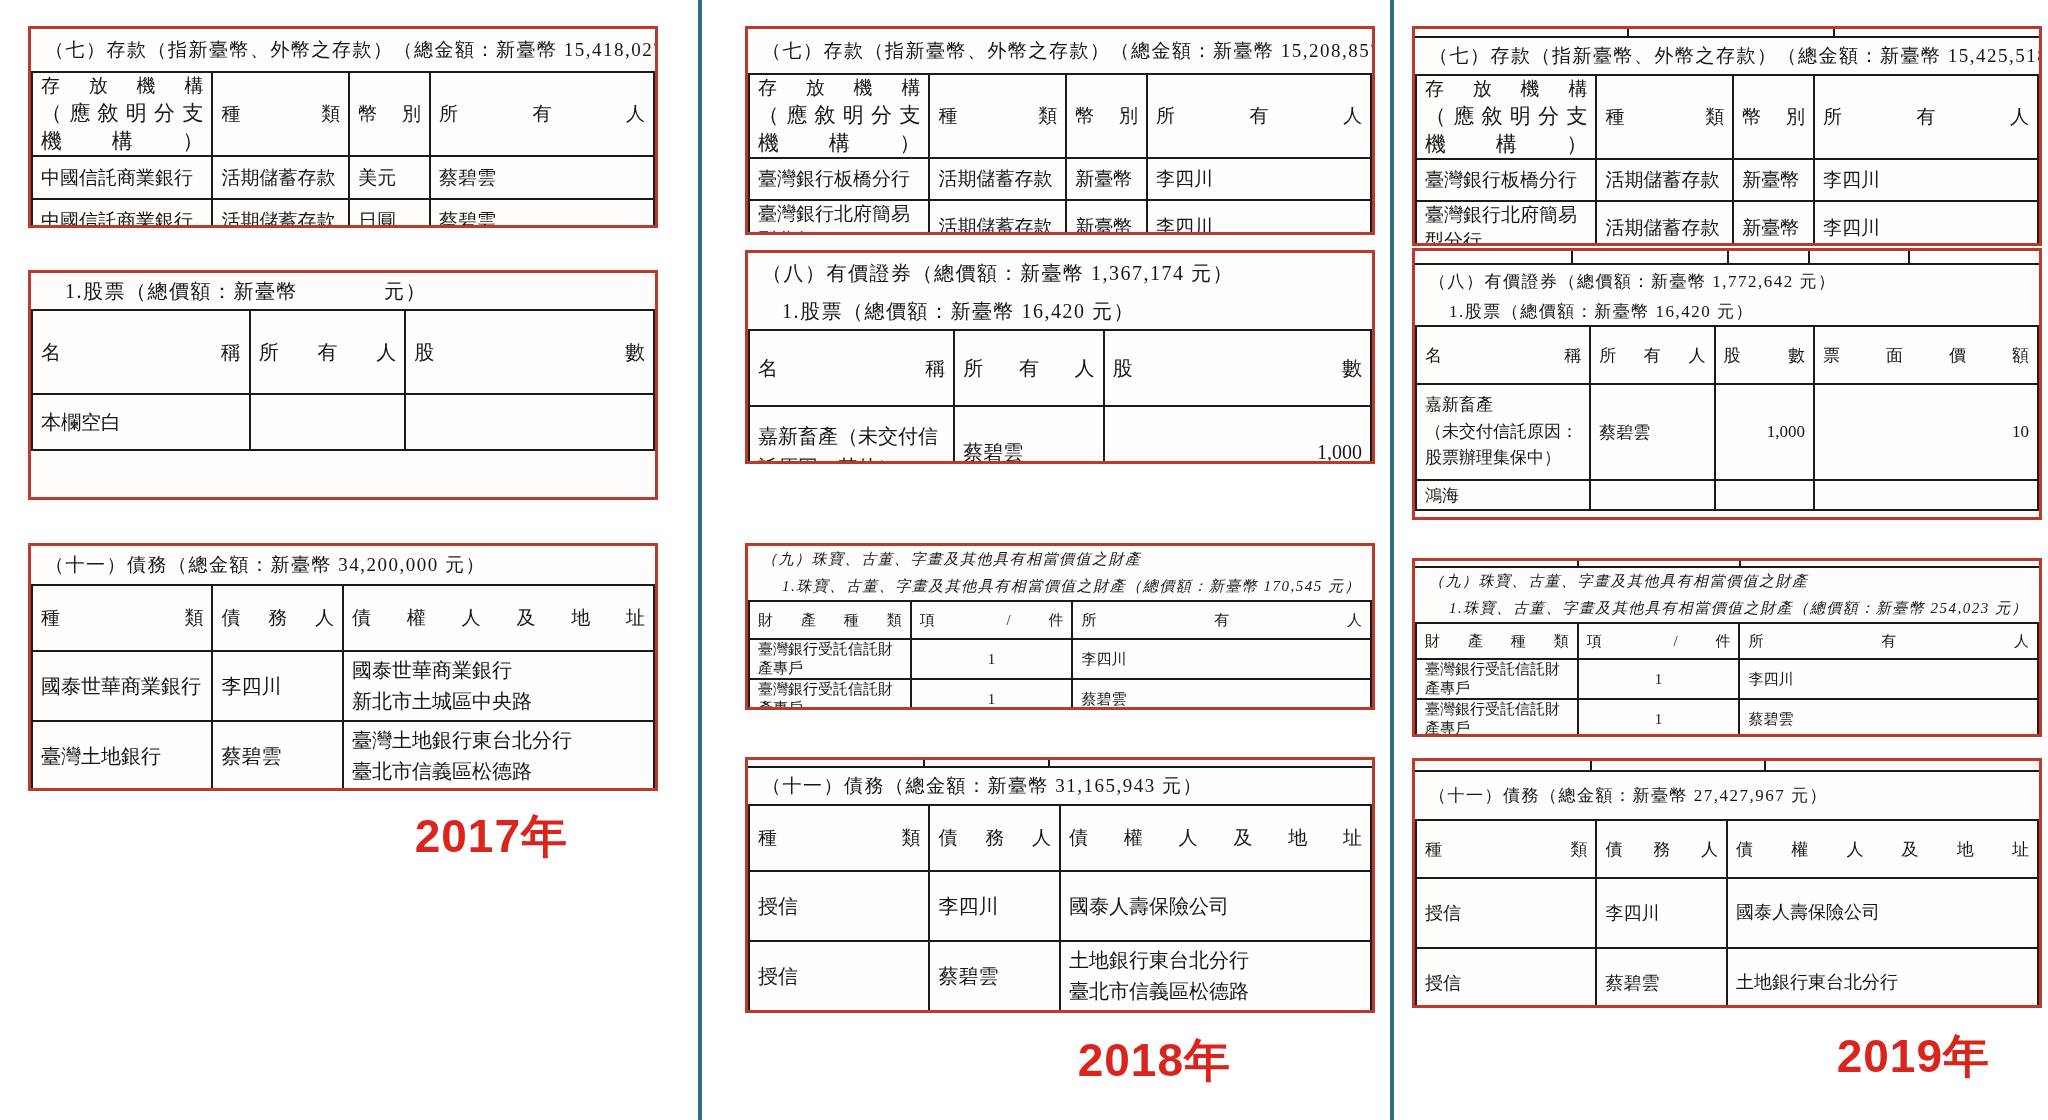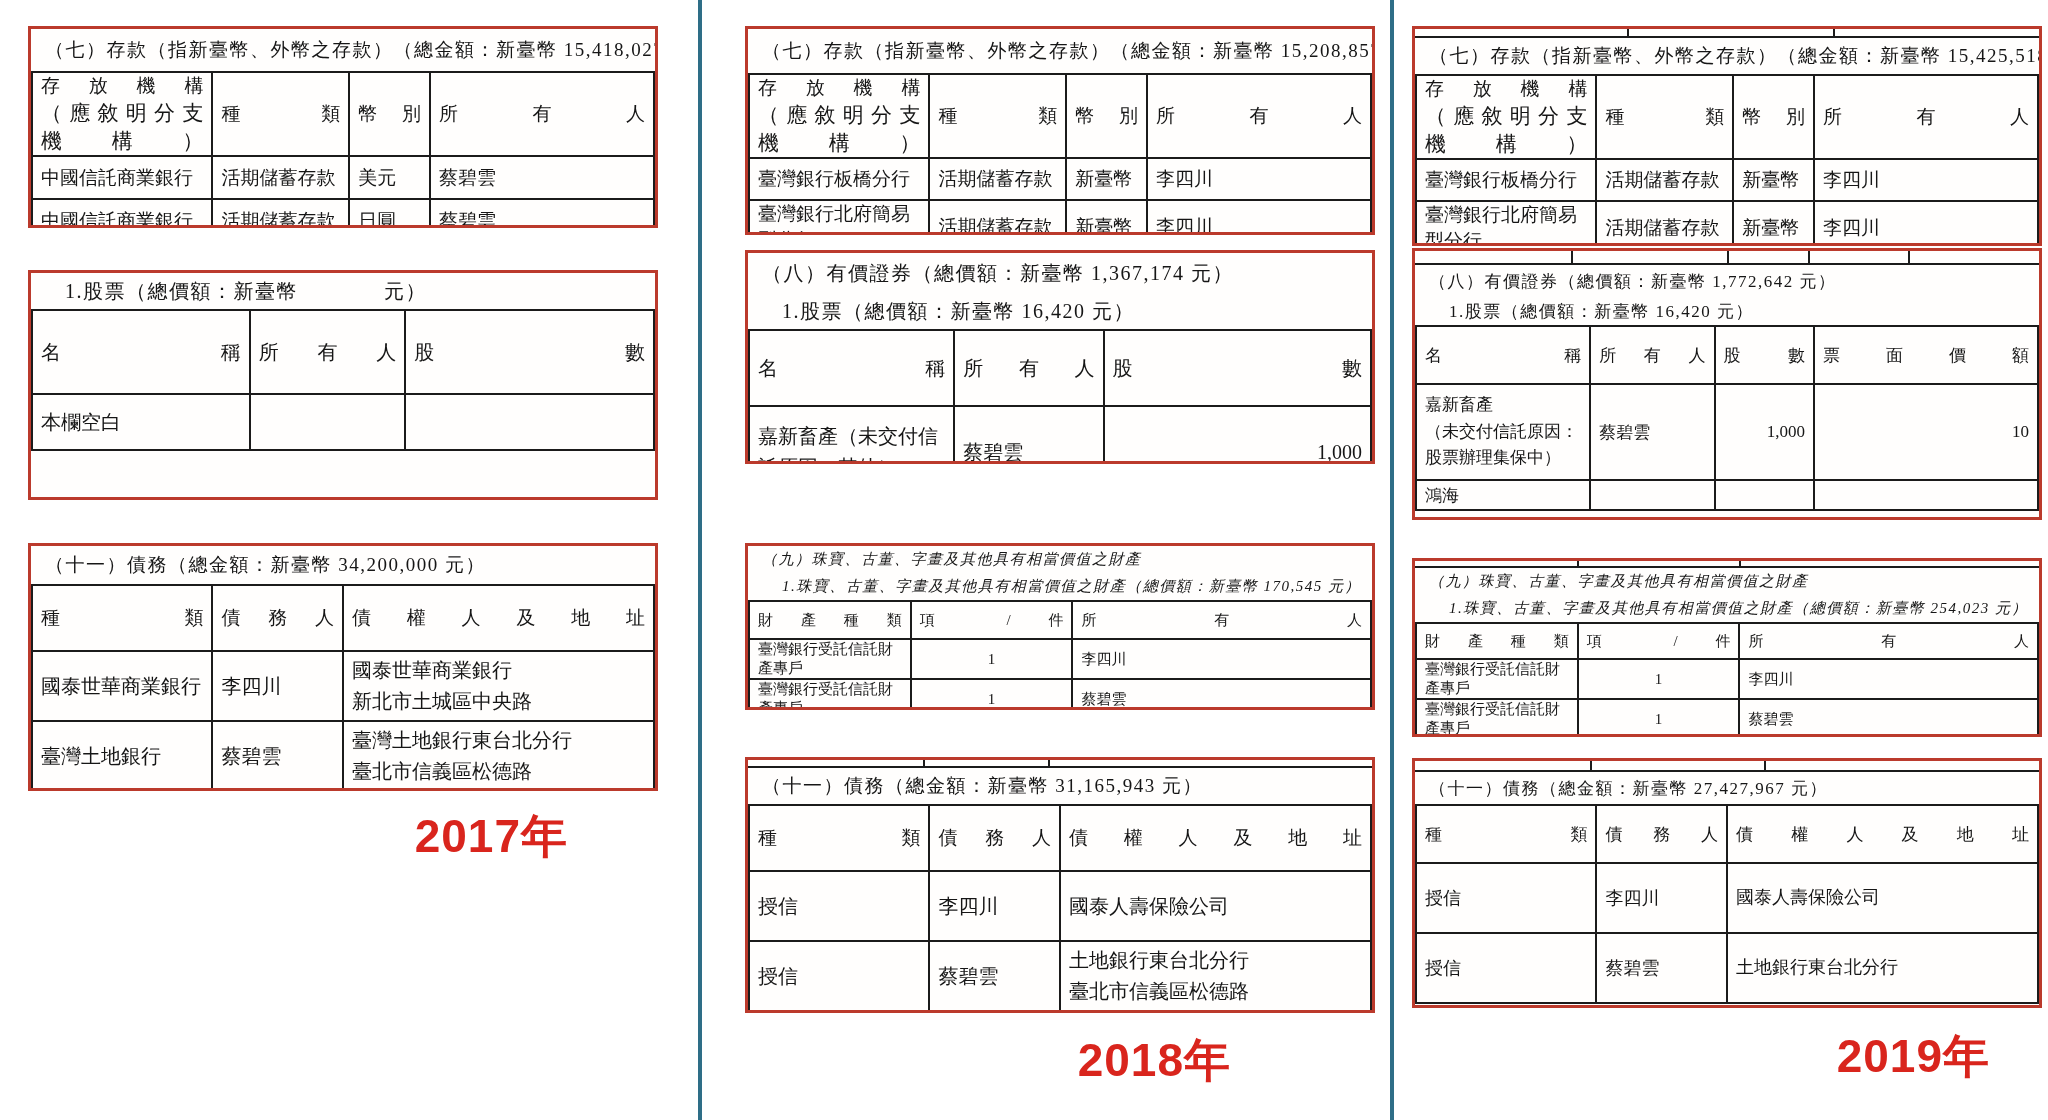--- a/index.html
+++ b/index.html
@@ -420,21 +420,21 @@
       </tr>
     </tbody>
       </table>
   </section>
 
   <section class="box" style="top:758px;height:250px">
     <div class="fstrip" style="height:11px">
       <div class="stub" style="left:28%"></div>
       <div class="stub" style="left:56%"></div>
     </div>
-    <div class="title t-17" style="height:32px">（十一）債務（總金額：新臺幣 27,427,967 元）</div>
+    <div class="title t-17" style="height:47px">（十一）債務（總金額：新臺幣 27,427,967 元）</div>
     <table class="grid g-deb19">
       <colgroup>
           <col style="width:29%">
           <col style="width:21%">
           <col>
         </colgroup>
       <tbody>
           <tr style="height:58px">
         <th class="spread">種 類</th>
         <th class="spread">債 務 人</th>

